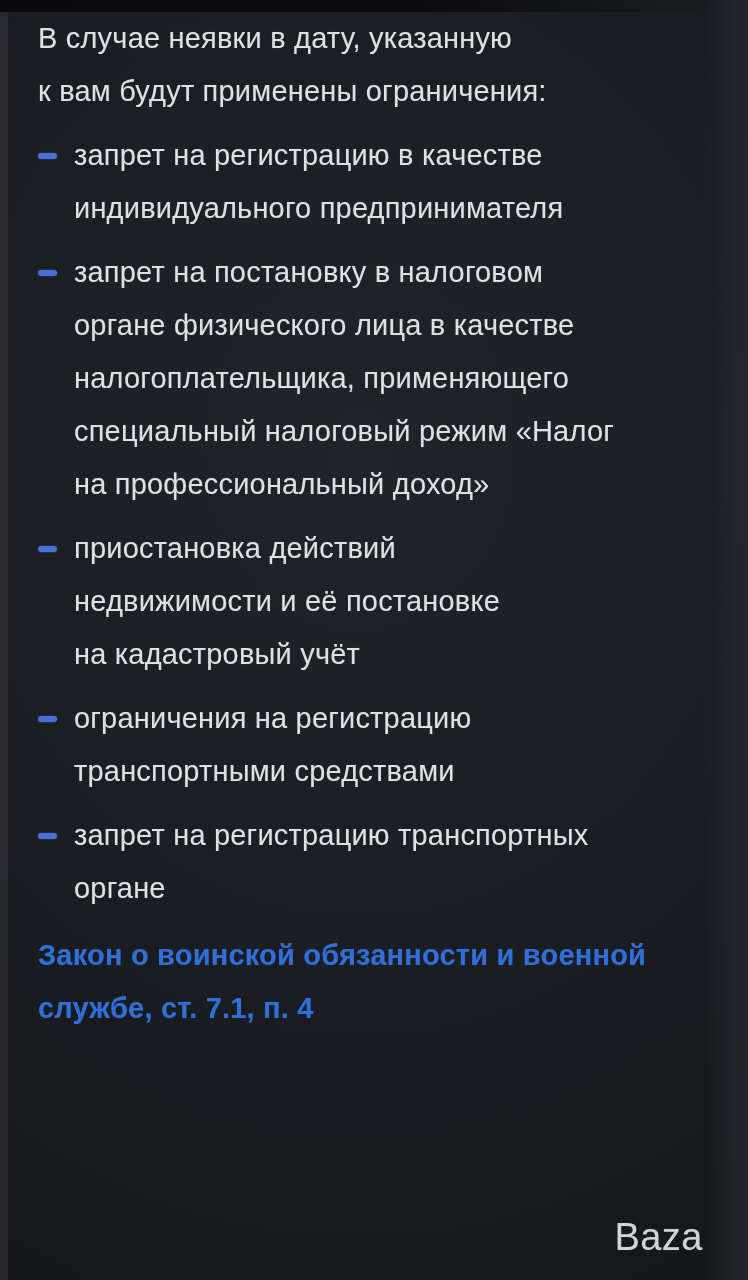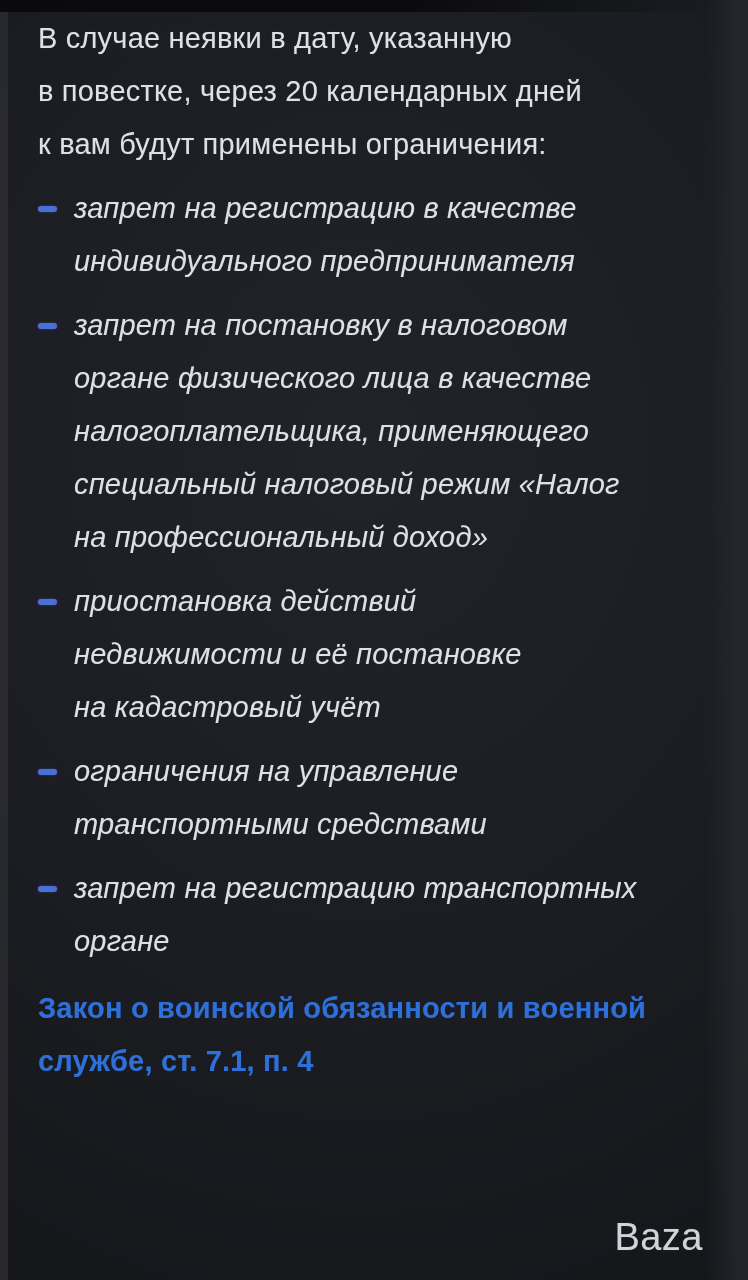--- a/index.html
+++ b/index.html
@@ -37,21 +37,20 @@
     letter-spacing: 0.2px;
     text-shadow: 0 0 1px rgba(230,230,235,0.25);
   }
   .line { display: block; white-space: nowrap; }
   .intro { margin: 0 0 11px 0; }
   .restrictions { list-style: none; margin: 0; padding: 0; }
   .item {
     position: relative;
     padding-left: 36px;
     margin: 0 0 11px 0;
-    font-style: italic;
   }
   .bullet-dash {
     position: absolute;
     left: 0; top: 24px;
     width: 19px; height: 6px;
     border-radius: 3px;
     background: #4a6fd6;
     box-shadow: 0 0 2px rgba(74,111,214,0.6);
   }
   .source {
@@ -76,21 +75,20 @@
 
 <div class="page">
   <div class="edge-top"></div>
   <div class="edge-left"></div>
   <div class="edge-right"></div>
 
   <div class="content">
 
     <p class="txt intro">
       <span class="line">В случае неявки в дату, указанную</span>
-      <span class="line">в повестке, через 20 календарных дней</span>
       <span class="line">к вам будут применены ограничения:</span>
     </p>
 
     <ul class="restrictions">
 
       <li class="txt item">
         <span class="bullet-dash"></span>
         <span class="item-text">
           <span class="line">запрет на регистрацию в качестве</span>
           <span class="line">индивидуального предпринимателя</span>
@@ -113,21 +111,21 @@
         <span class="item-text">
           <span class="line">приостановка действий</span>
           <span class="line">недвижимости и её постановке</span>
           <span class="line">на кадастровый учёт</span>
         </span>
       </li>
 
       <li class="txt item">
         <span class="bullet-dash"></span>
         <span class="item-text">
-          <span class="line">ограничения на управление</span>
+          <span class="line">ограничения на регистрацию</span>
           <span class="line">транспортными средствами</span>
         </span>
       </li>
 
       <li class="txt item">
         <span class="bullet-dash"></span>
         <span class="item-text">
           <span class="line">запрет на регистрацию транспортных</span>
           <span class="line">органе</span>
         </span>

